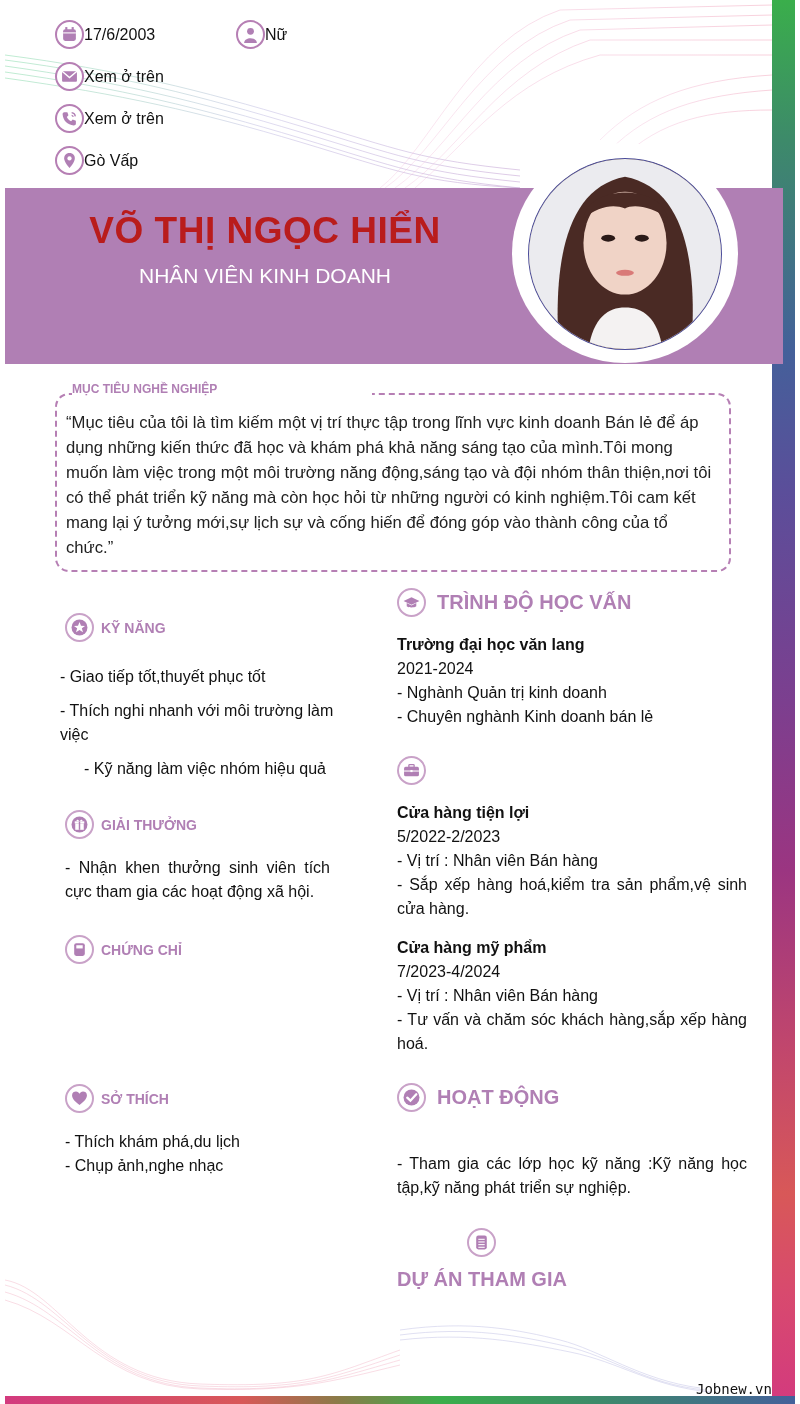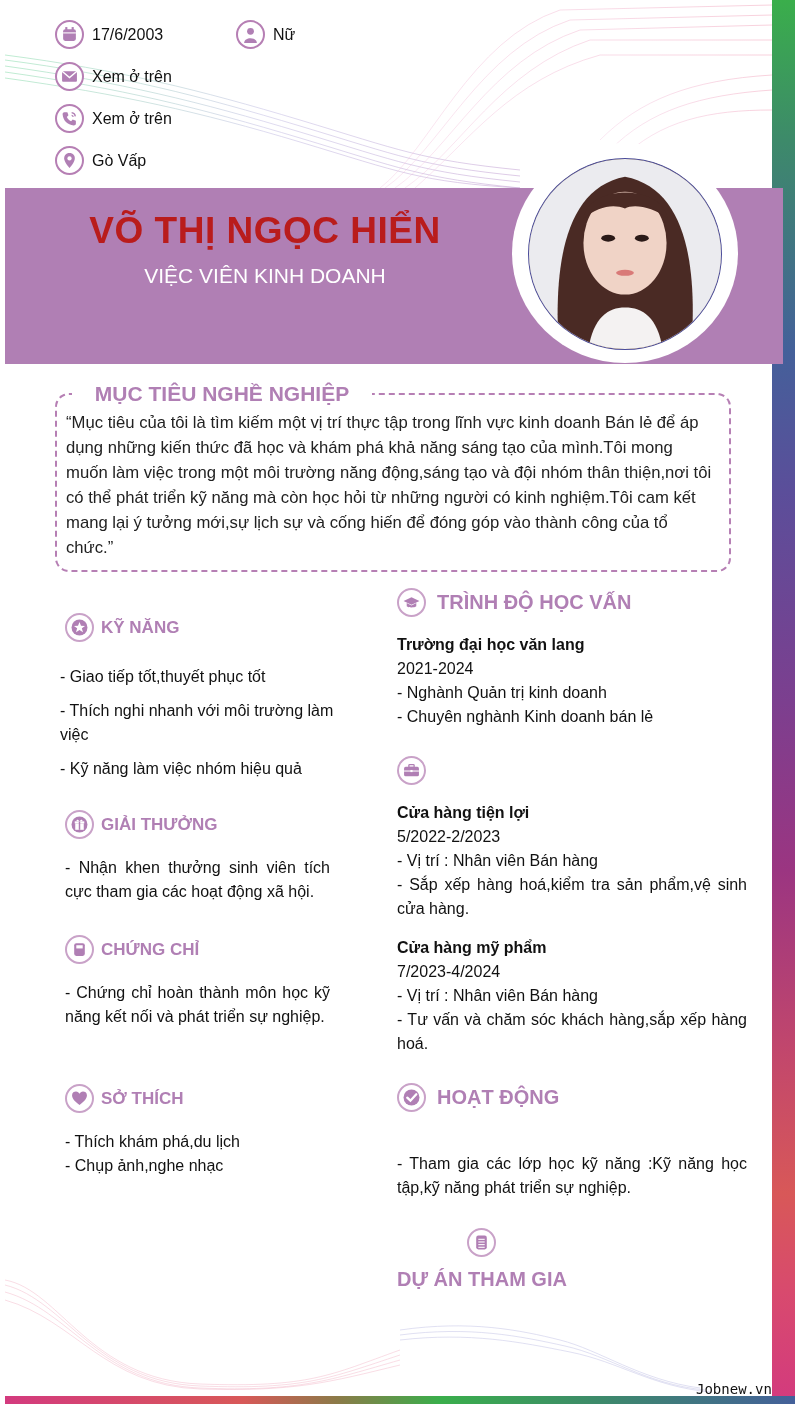--- a/index.html
+++ b/index.html
@@ -12,42 +12,42 @@
   .waves { position: absolute; left: 0; top: 0; width: 800px; height: 1404px; pointer-events: none; }
 
   
   .stripe-right { position: absolute; left: 772px; top: 0; width: 23px; height: 1404px;
     background: linear-gradient(to bottom, #3aae4b 0%, #3d8a6a 10%, #44609a 25%, #5b4e9a 35%, #7c3f8f 50%, #9b3581 62%, #c2476c 75%, #d85858 85%, #d84a6e 92%, #d33a7e 100%); }
   
   .stripe-bottom { position: absolute; left: 5px; top: 1396px; width: 790px; height: 8px;
     background: linear-gradient(to right, #d33a7e 0%, #d85858 30%, #8c7a48 42%, #3aae4b 55%, #3d8a6a 75%, #44609a 100%); }
 
   
-  .contact-item { position: absolute; display: flex; align-items: center; gap: 8px; font-size: 16px; color: #111; }
+  .contact-item { position: absolute; display: flex; align-items: center; font-size: 16px; color: #111; }
   .contact-item .circ { width: 29px; height: 29px; border-radius: 50%; border: 2px solid #b67fb4; display: flex; align-items: center; justify-content: center; background: #fff; }
   .contact-item .circ svg { width: 17px; height: 17px; fill: #b07fb4; }
 
   
   .band { position: absolute; left: 5px; top: 188px; width: 778px; height: 176px; background: #b07fb4; }
   .name { position: absolute; left: 5px; top: 210px; width: 520px; text-align: center; color: #b91c1c; font-size: 37px; font-weight: bold; letter-spacing: 0.5px; }
   .role { position: absolute; left: 5px; top: 264px; width: 520px; text-align: center; color: #fff; font-size: 21px; }
 
   .photo-ring { position: absolute; left: 512px; top: 143px; width: 226px; height: 220px; border-radius: 50%; background: #fff; }
   .photo { position: absolute; left: 528px; top: 158px; width: 194px; height: 192px; border-radius: 50%; overflow: hidden;
     background: radial-gradient(ellipse at 50% 45%, #f2d7cc 0%, #eac6b8 22%, #5a3228 38%, #3f2420 60%, #e9e9ee 85%); border: 1px solid #4b4c9a; }
   .photo svg { width: 100%; height: 100%; }
 
   
   .obj-box { position: absolute; left: 55px; top: 393px; width: 676px; height: 179px; border: 2px dashed #b67fb4; border-radius: 14px; }
   .obj-title-mask { position: absolute; left: 72px; top: 380px; width: 300px; height: 26px; background: #fff; }
-  .obj-title { position: absolute; left: 72px; top: 382px; width: 300px; text-align: center; color: #b07fb4; font-weight: bold; font-size: 21px; }
+  .obj-title { position: absolute; left: 72px; top: 382px; width: 300px; text-align: left; color: #b07fb4; font-weight: bold; font-size: 12px; }
   .obj-text { position: absolute; left: 66px; top: 410px; width: 660px; font-size: 17px; line-height: 25px; color: #222; transform: scaleX(0.98); transform-origin: left; }
 
   
-  .sec-head { position: absolute; display: flex; align-items: center; gap: 7px; color: #b07fb4; font-weight: bold; font-size: 17px; }
+  .sec-head { position: absolute; display: flex; align-items: center; gap: 7px; color: #b07fb4; font-weight: bold; font-size: 14px; }
   .sec-head.right { font-size: 20px; gap: 11px; }
   .sec-head .circ { width: 29px; height: 29px; border-radius: 50%; border: 2px solid #c9a2c8; display: flex; align-items: center; justify-content: center; background: #fff; }
   .sec-head .circ svg { width: 17px; height: 17px; fill: #b07fb4; }
 
   .txt { position: absolute; font-size: 16px; line-height: 24px; color: #111; }
   .justify { text-align: justify; }
   .bold { font-weight: bold; }
 
   .footer-brand { position: absolute; left: 696px; top: 1381px; font-family: "DejaVu Sans Mono", monospace; font-size: 14px; color: #111; text-align: right; }
 </style>
@@ -145,21 +145,21 @@
       <svg viewBox="0 0 16 16">
           <path d="M8 1 C4.5 1 3 3.5 3 6 C3 9.5 8 15 8 15 C8 15 13 9.5 13 6 C13 3.5 11.5 1 8 1 Z"></path>
           <circle cx="8" cy="6" r="2" fill="#fff"></circle>
         </svg>
     </span>
     <span>Gò Vấp</span>
   </div>
 
   <div class="band"></div>
   <div class="name">VÕ THỊ NGỌC HIỂN</div>
-  <div class="role">VIỆC VIÊN KINH DOANH</div>
+  <div class="role">NHÂN VIÊN KINH DOANH</div>
 
   <div class="photo-ring"></div>
   <div class="photo">
     <svg viewBox="0 0 194 192">
       <rect width="194" height="192" fill="#ebebef"></rect>
       <path d="M30 192 C25 110 35 30 97 18 C160 30 170 110 164 192 Z" fill="#4a2a24"></path>
       <ellipse cx="97" cy="85" rx="42" ry="52" fill="#f0d3c6"></ellipse>
       <path d="M55 60 C60 25 135 25 140 60 C125 48 105 45 97 50 C85 45 70 48 55 60 Z" fill="#4a2a24"></path>
       <ellipse cx="80" cy="80" rx="7" ry="3.5" fill="#2b1a18"></ellipse>
       <ellipse cx="114" cy="80" rx="7" ry="3.5" fill="#2b1a18"></ellipse>
@@ -177,21 +177,21 @@
     <span class="circ">
       <svg viewBox="0 0 16 16">
           <circle cx="8" cy="8" r="7.5" fill="#b07fb4"></circle>
           <path d="M8 2.8 L9.4 6.4 L13.2 6.5 L10.2 8.8 L11.3 12.5 L8 10.3 L4.7 12.5 L5.8 8.8 L2.8 6.5 L6.6 6.4 Z" fill="#fff"></path>
         </svg>
     </span>
     <span>KỸ NĂNG</span>
   </div>
   <div class="txt" style="left:60px; top:665px; width:290px;">- Giao tiếp tốt,thuyết phục tốt</div>
   <div class="txt" style="left:60px; top:699px; width:290px;">- Thích nghi nhanh với môi trường làm việc</div>
-  <div class="txt" style="left:60px; top:757px; width:290px;">-  Kỹ năng làm việc nhóm hiệu quả</div>
+  <div class="txt" style="left:60px; top:757px; width:290px;text-align:center;">-  Kỹ năng làm việc nhóm hiệu quả</div>
 
   <div class="sec-head" style="left:65px; top:810px;">
     <span class="circ">
       <svg viewBox="0 0 16 16">
           <circle cx="8" cy="8" r="7.5" fill="#b07fb4"></circle>
           <rect x="4" y="7" width="8" height="6" fill="#fff"></rect>
           <rect x="3.5" y="5" width="9" height="2" fill="#fff"></rect>
           <rect x="7.3" y="5" width="1.4" height="8" fill="#b07fb4"></rect>
           <path d="M8 5 C6 2 4 4 6 5 Z M8 5 C10 2 12 4 10 5 Z" fill="#fff"></path>
         </svg>
@@ -202,21 +202,20 @@
 
   <div class="sec-head" style="left:65px; top:935px;">
     <span class="circ">
       <svg viewBox="0 0 16 16">
           <rect x="3" y="2" width="10" height="12" rx="2"></rect>
           <rect x="5" y="4" width="6" height="3" fill="#fff"></rect>
         </svg>
     </span>
     <span>CHỨNG CHỈ</span>
   </div>
-  <div class="txt justify" style="left:65px; top:981px; width:265px;">- Chứng chỉ hoàn thành môn học kỹ năng kết nối và phát triển sự nghiệp.</div>
 
   <div class="sec-head" style="left:65px; top:1084px;">
     <span class="circ">
       <svg viewBox="0 0 16 16">
           <path d="M8 14 C2 10 1 7 1 5 C1 2.5 3 1.5 4.7 1.5 C6.3 1.5 7.4 2.5 8 3.6 C8.6 2.5 9.7 1.5 11.3 1.5 C13 1.5 15 2.5 15 5 C15 7 14 10 8 14 Z"></path>
         </svg>
     </span>
     <span>SỞ THÍCH</span>
   </div>
   <div class="txt" style="left:65px; top:1130px; width:280px;">- Thích khám phá,du lịch</div>

